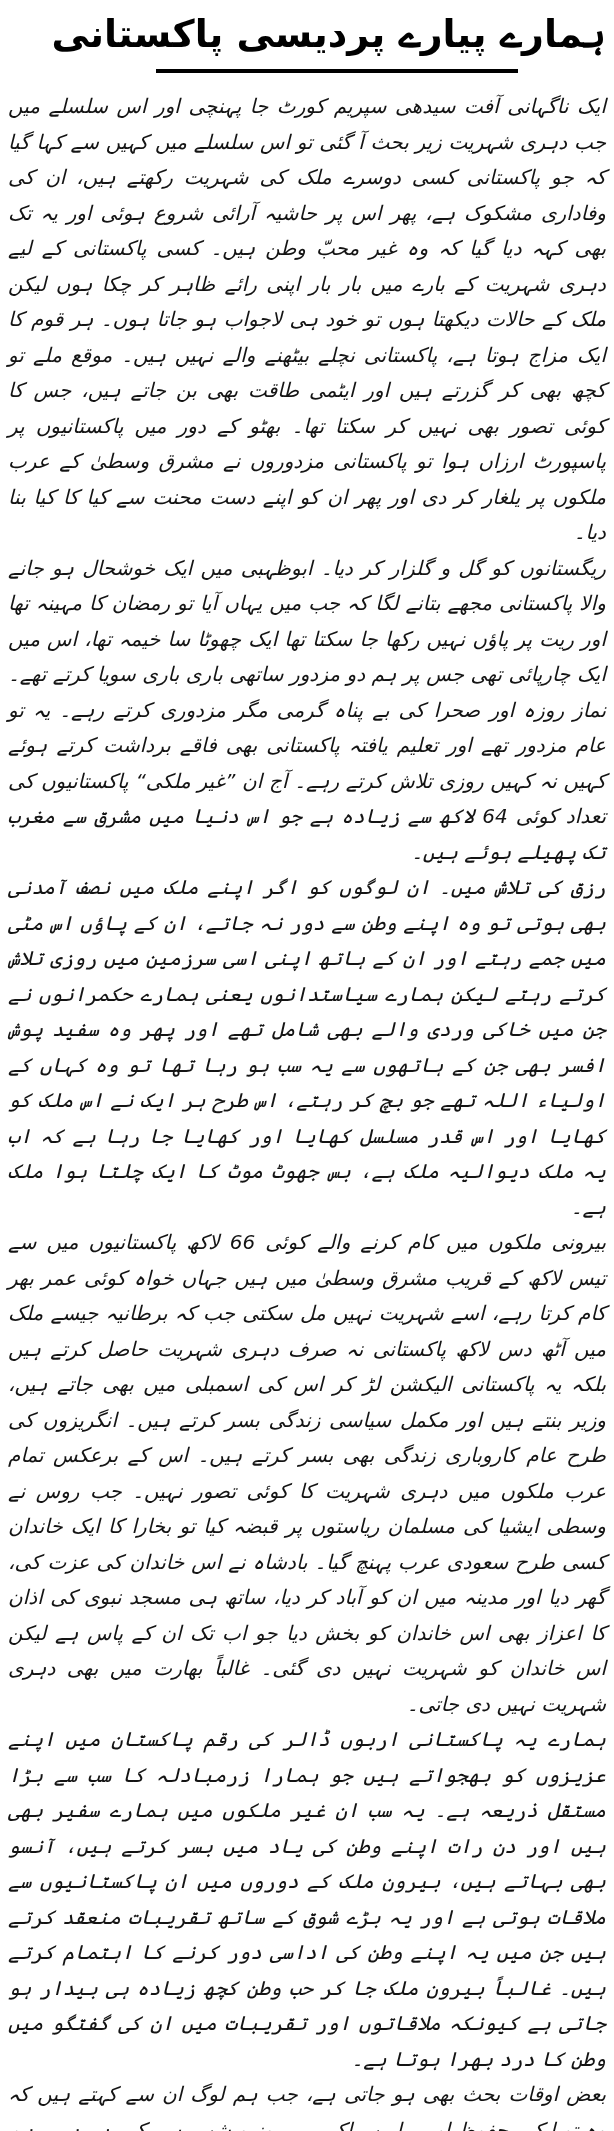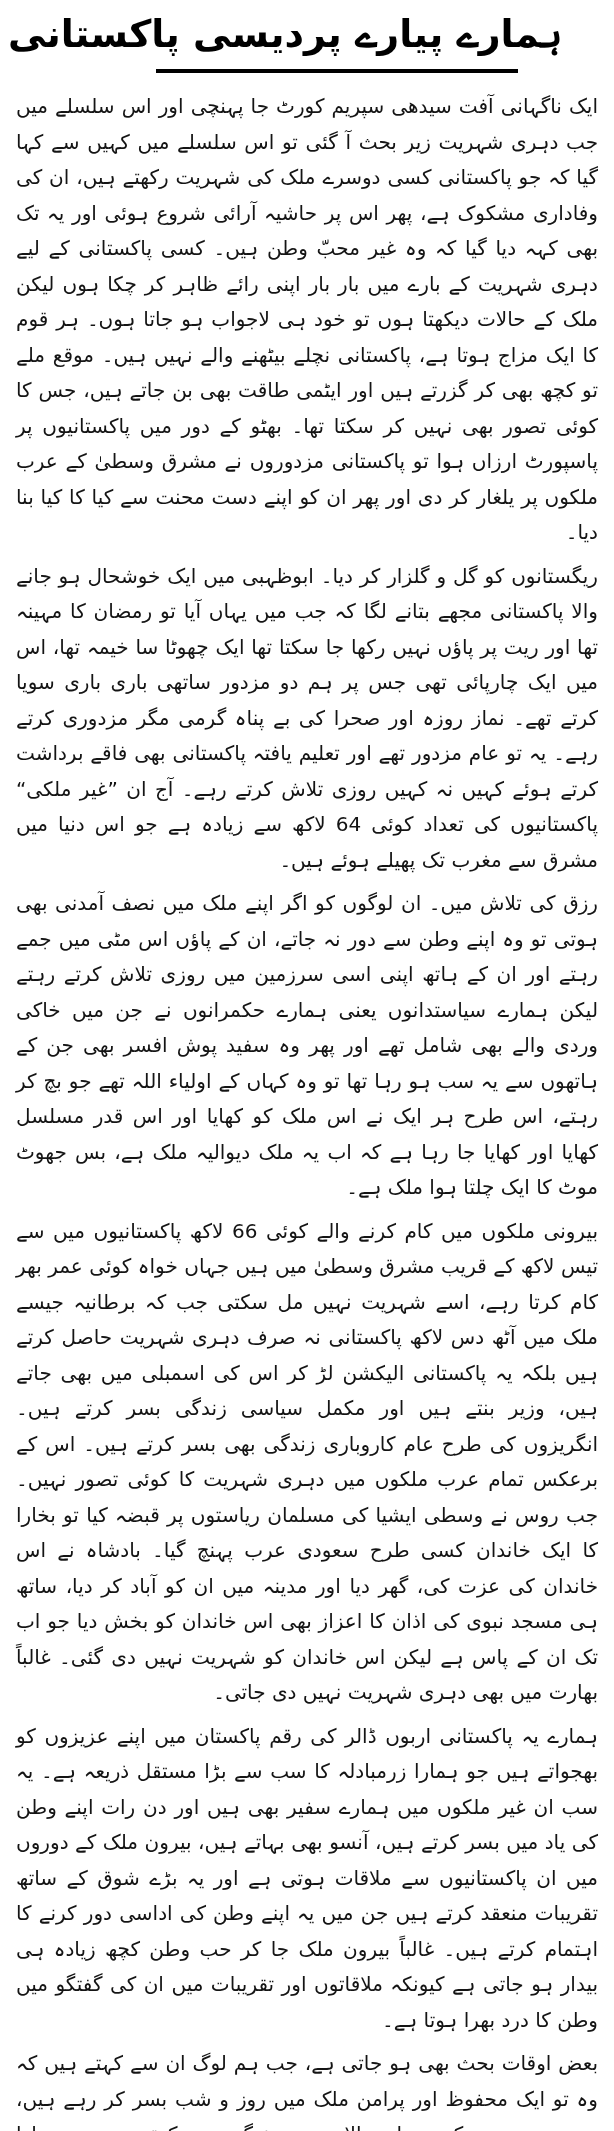--- a/index.html
+++ b/index.html
@@ -14,42 +14,43 @@
     background: #ffffff;
     color: #111111;
     font-family: "DejaVu Sans", sans-serif;
     direction: rtl;
     box-sizing: border-box;
     padding: 6px 8px 14px 8px;
   }
   .article-title {
     font-size: 38px;
     font-weight: bold;
-    text-align: left;
+    text-align: right;
     margin: 4px 0 10px 0;
     line-height: 1.3;
     color: #000000;
   }
   .title-rule {
     height: 4px;
     background: #000000;
     width: 362px;
     margin: 0 84px 16px auto; 
     margin-right: 88px;
   }
   .article-body {
     font-size: 20px;
     line-height: 35.5px;
     text-align: justify;
     text-align-last: right;
     color: #141414;
   }
   .article-body p {
-    margin: 8px;
+    margin: 0;
     padding: 0;
+    font-style: italic;
   }
 </style>
 </head>
 <body>
 
 <div class="page">
 
   <h1 class="article-title">ہمارے پیارے پردیسی پاکستانی</h1>
 
   <div class="title-rule"></div>

